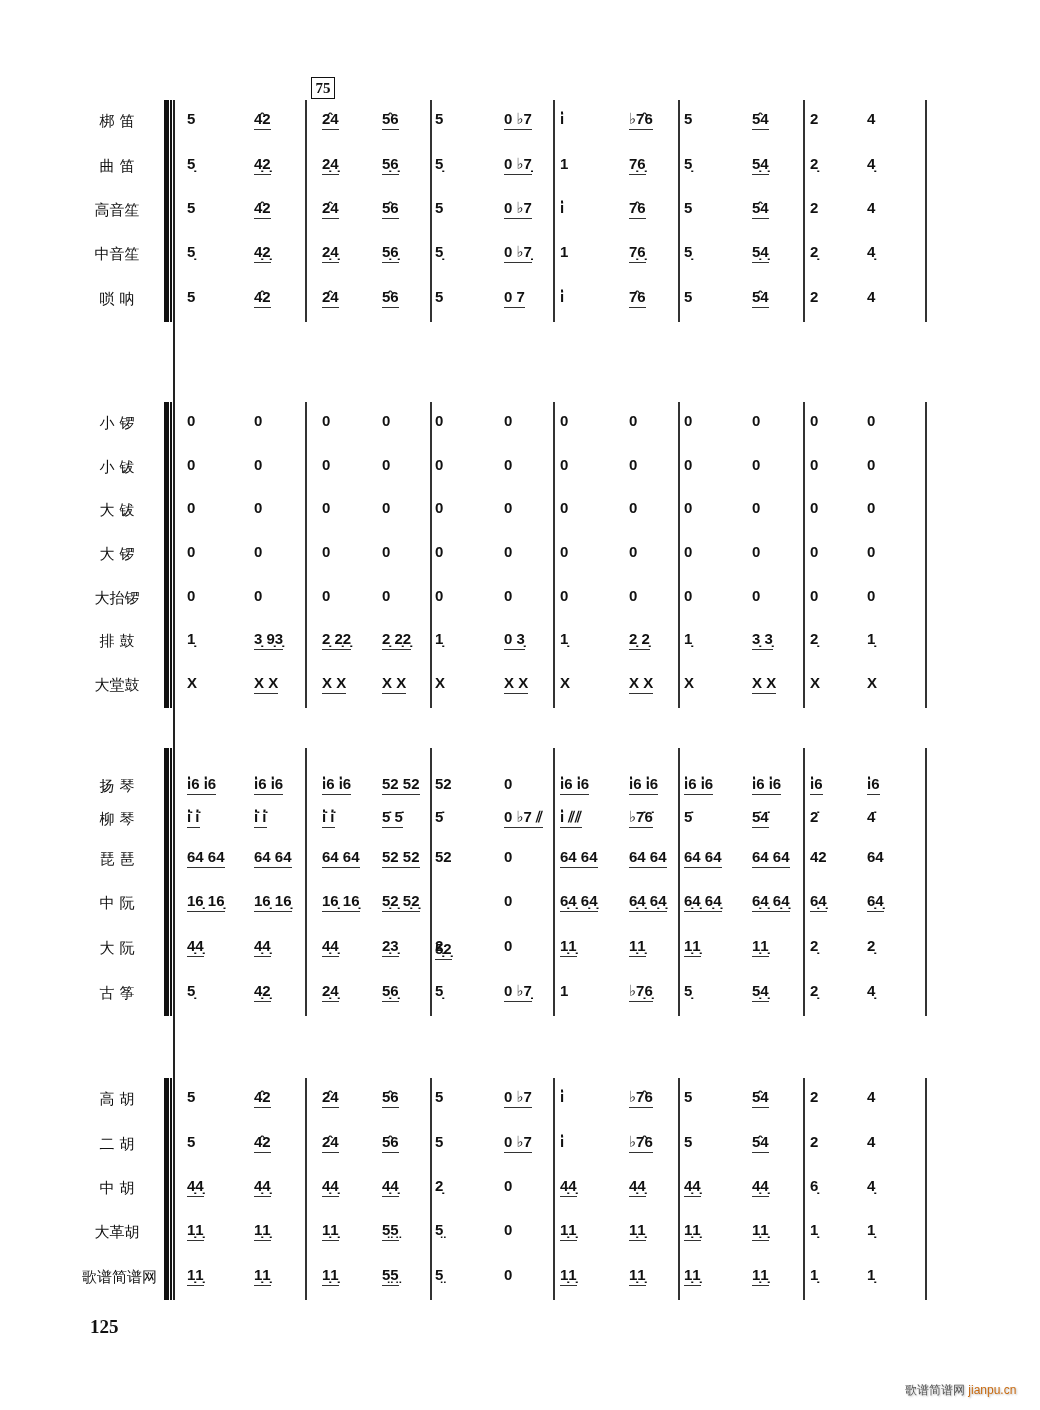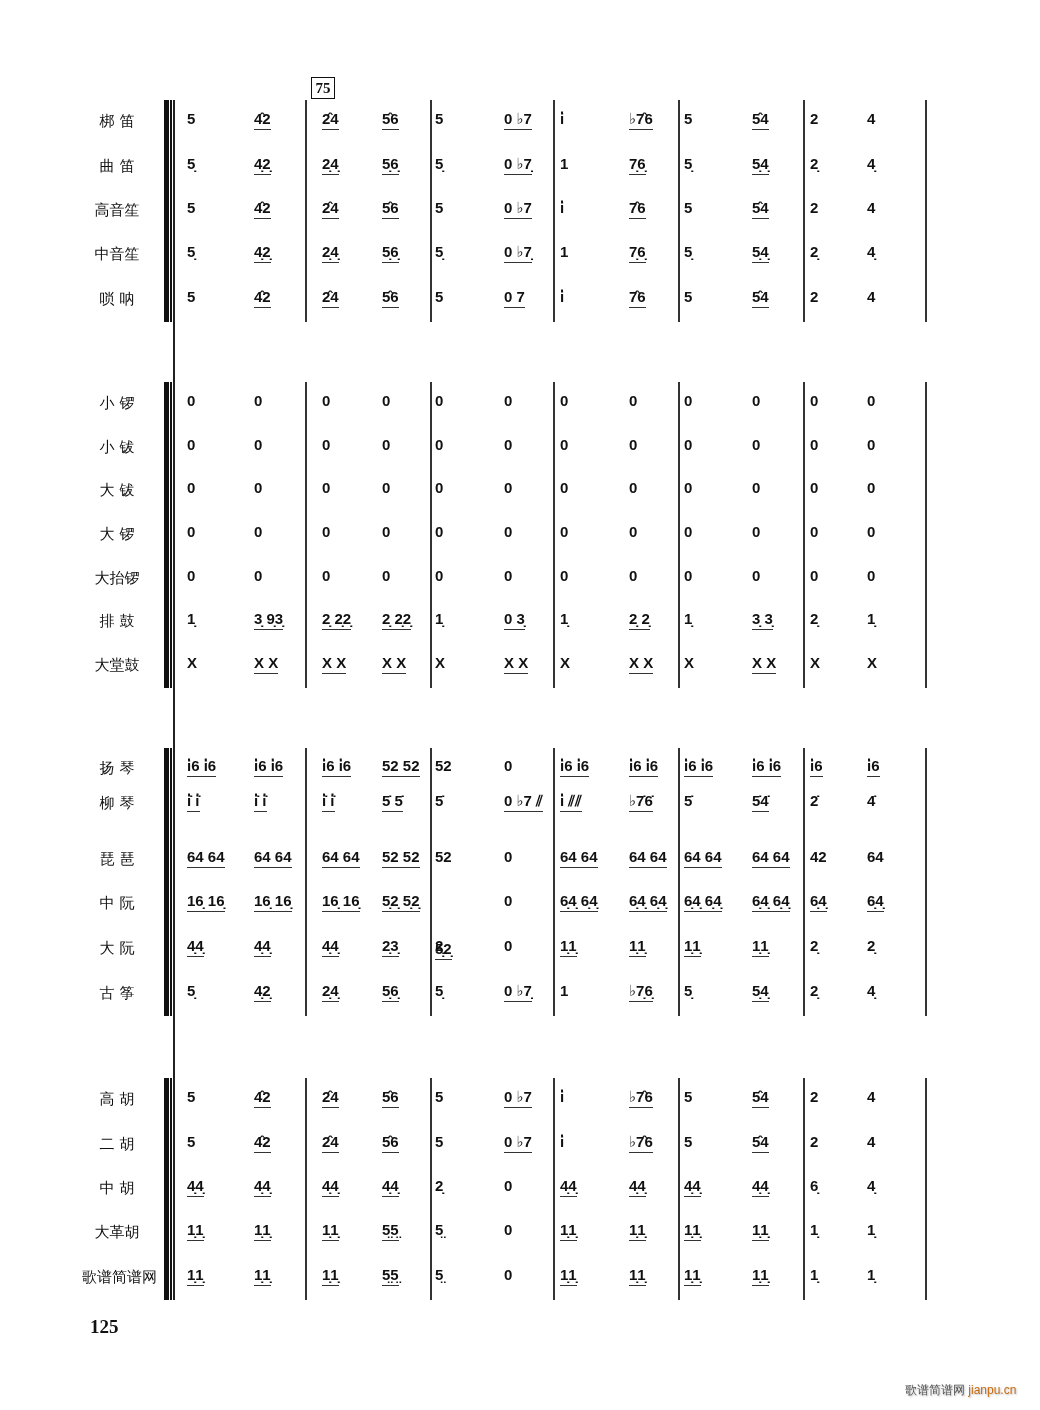--- a/index.html
+++ b/index.html
@@ -111,21 +111,21 @@
           <div class="note" style="left: 435px;">5</div>
           <div class="note u" style="left: 504px;">0 7</div>
           <div class="note" style="left: 560px;">i̇</div>
           <div class="note u" style="left: 629px;">7̂6</div>
           <div class="note" style="left: 684px;">5</div>
           <div class="note u" style="left: 752px;">5̂4</div>
           <div class="note" style="left: 810px;">2</div>
           <div class="note" style="left: 867px;">4</div>
         </div>
       </div>
-      <div class="group" style="top: 382px; height: 306px;">
+      <div class="group" style="top: 402px; height: 306px;">
         <div class="bracket" style="top: 0px; height: 306px;"></div>
         <div class="bar" style="left: 305px; top: 0px; height: 306px;"></div>
         <div class="bar" style="left: 430px; top: 0px; height: 306px;"></div>
         <div class="bar" style="left: 553px; top: 0px; height: 306px;"></div>
         <div class="bar" style="left: 678px; top: 0px; height: 306px;"></div>
         <div class="bar" style="left: 803px; top: 0px; height: 306px;"></div>
         <div class="endbar" style="left: 925px; top: 0px; height: 306px;"></div>
         <div class="row" style="top: 1.85714px;">
           <div class="label">小 锣</div>
           <div class="note" style="left: 187px;">0</div>
@@ -233,36 +233,36 @@
         </div>
       </div>
       <div class="group" style="top: 748px; height: 268px;">
         <div class="bracket" style="top: 0px; height: 268px;"></div>
         <div class="bar" style="left: 305px; top: 0px; height: 268px;"></div>
         <div class="bar" style="left: 430px; top: 0px; height: 268px;"></div>
         <div class="bar" style="left: 553px; top: 0px; height: 268px;"></div>
         <div class="bar" style="left: 678px; top: 0px; height: 268px;"></div>
         <div class="bar" style="left: 803px; top: 0px; height: 268px;"></div>
         <div class="endbar" style="left: 925px; top: 0px; height: 268px;"></div>
-        <div class="row" style="top: 1px;">
+        <div class="row" style="top: 19px;">
           <div class="label">扬 琴</div>
           <div class="note u" style="left: 187px;">i̇6 i̇6</div>
           <div class="note u" style="left: 254px;">i̇6 i̇6</div>
           <div class="note u" style="left: 322px;">i̇6 i̇6</div>
           <div class="note u" style="left: 382px;">52 52</div>
           <div class="note" style="left: 435px;">52</div>
           <div class="note" style="left: 504px;">0</div>
           <div class="note u" style="left: 560px;">i̇6 i̇6</div>
           <div class="note u" style="left: 629px;">i̇6 i̇6</div>
           <div class="note u" style="left: 684px;">i̇6 i̇6</div>
           <div class="note u" style="left: 752px;">i̇6 i̇6</div>
           <div class="note u" style="left: 810px;">i̇6</div>
           <div class="note u" style="left: 867px;">i̇6</div>
         </div>
-        <div class="row" style="top: 36px;">
+        <div class="row" style="top: 52px;">
           <div class="label">柳 琴</div>
           <div class="note u" style="left: 187px;">i̇̇ i̇̇</div>
           <div class="note u" style="left: 254px;">i̇̇ i̇̇</div>
           <div class="note u" style="left: 322px;">i̇̇ i̇̇</div>
           <div class="note u" style="left: 382px;">5̇ 5̇</div>
           <div class="note" style="left: 435px;">5̇</div>
           <div class="note u" style="left: 504px;">0 ♭7 ⫽</div>
           <div class="note u" style="left: 560px;">i̇ ⫽⫽</div>
           <div class="note u" style="left: 629px;">♭7̇6̇</div>
           <div class="note" style="left: 684px;">5̇</div>

